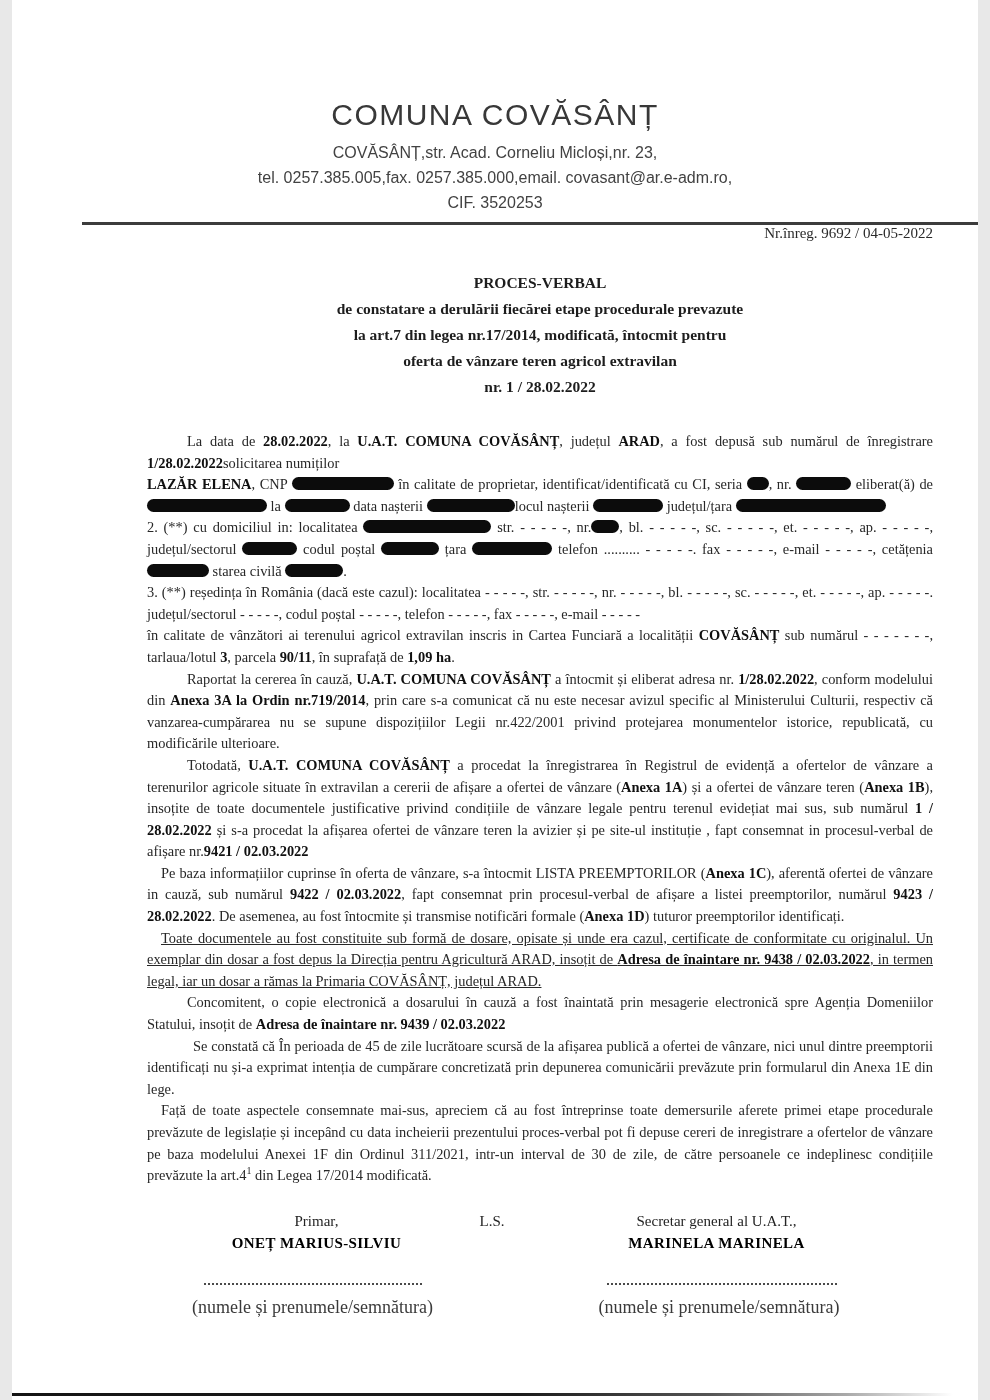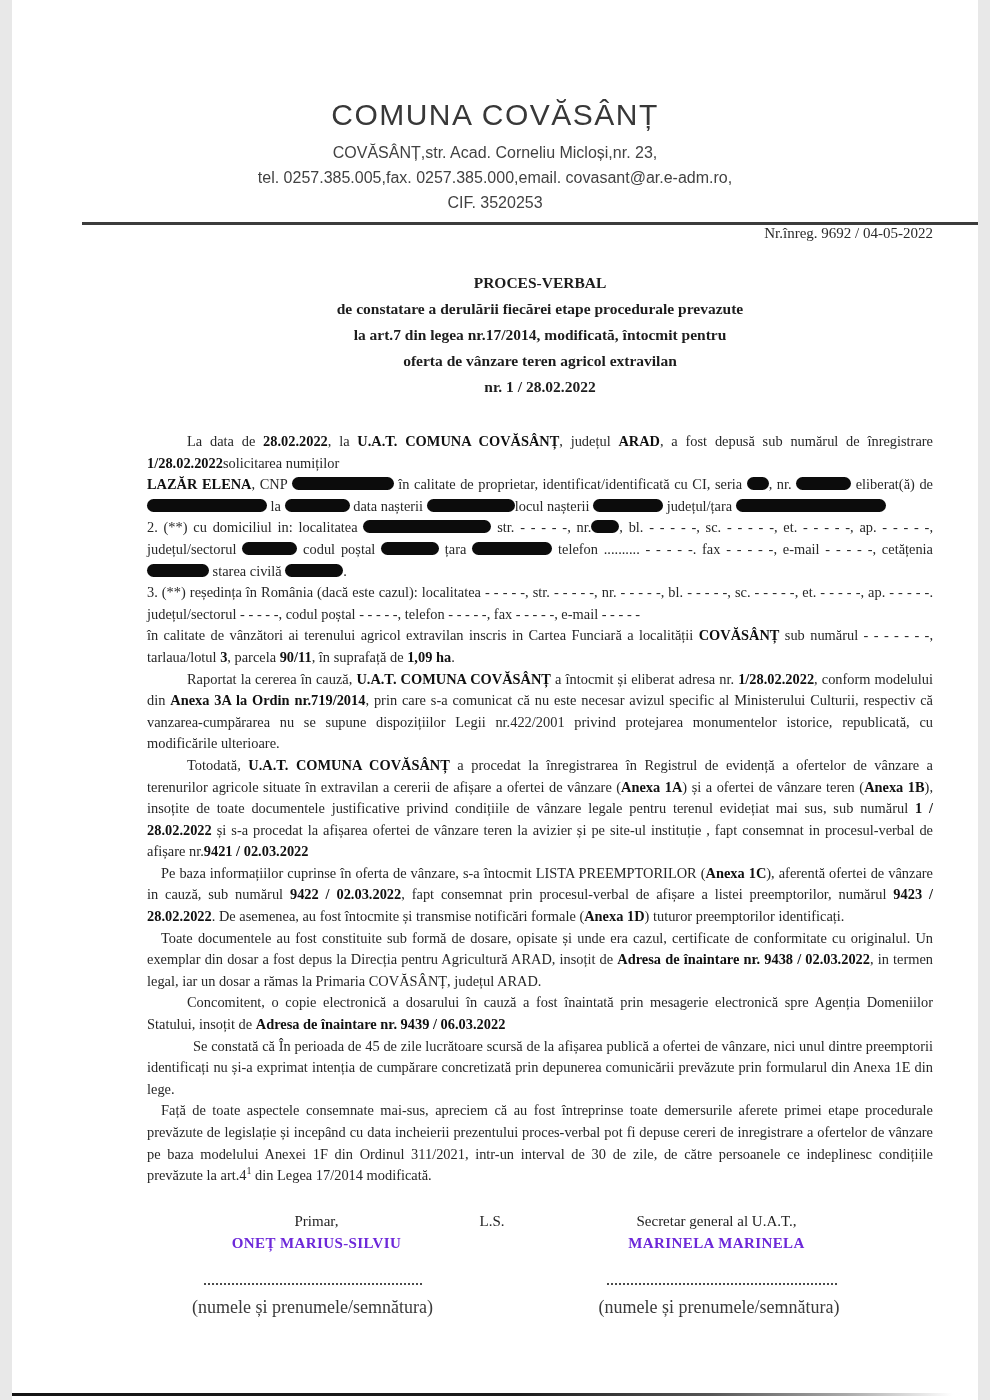--- a/index.html
+++ b/index.html
@@ -26,21 +26,21 @@
   .docbody sup { font-size:10px; line-height:0; }
 
   .redact { display:inline-block; height:13px; border-radius:7px; background:#0c0c0c; vertical-align:-1px; }
 
   
   .sig { position:relative; height:118px; margin-top:26px; font-size:15px; color:#242424; }
   .sig-col { position:absolute; top:0; text-align:center; }
   .sig-left  { left:162px; width:285px; }
   .sig-seal  { left:420px; width:120px; }
   .sig-right { left:552px; width:305px; }
-  .sig-name { font-weight:bold; margin-top:5px; letter-spacing:0.4px; color:#6d28d9; }
+  .sig-name { font-weight:bold; margin-top:5px; letter-spacing:0.4px; color:#000000; }
   .sigline { position:absolute; top:66px; height:4px; border-bottom:2px dotted #4a4a4a; }
   .sigline-left  { left:192px; width:218px; }
   .sigline-right { left:595px; width:230px; }
   .caption { position:absolute; top:84px; font-size:18px; color:#3a3a3a; text-align:center; }
   .caption-left  { left:158px; width:285px; }
   .caption-right { left:557px; width:300px; }
 
   .scan-artifact {
     position:absolute; left:0; bottom:4px; width:970px; height:3px;
     background:linear-gradient(to right,#141414 0%,#1a1a1a 52%,#555 72%,#a9a9a9 86%,rgba(255,255,255,0) 97%);
@@ -72,22 +72,22 @@
 
   <div class="docbody" id="docbody">
       <p style="text-indent: 40px;">La data de <b>28.02.2022</b>, la <b>U.A.T. COMUNA COVĂSÂNȚ</b>, județul <b>ARAD</b>, a fost depusă sub numărul de înregistrare <b>1/28.02.2022</b>solicitarea numiților</p>
       <p style="text-indent: 0px;"><b>LAZĂR ELENA</b>, CNP <span class="redact" style="width: 102px;"></span> în calitate de proprietar, identificat/identificată cu CI, seria <span class="redact" style="width: 22px;"></span>, nr. <span class="redact" style="width: 55px;"></span> eliberat(ă) de <span class="redact" style="width: 120px;"></span> la <span class="redact" style="width: 65px;"></span> data nașterii <span class="redact" style="width: 88px;"></span>locul nașterii <span class="redact" style="width: 70px;"></span> județul/țara <span class="redact" style="width: 150px;"></span></p>
       <p style="text-indent: 0px;">2. (**) cu domiciliul in: localitatea <span class="redact" style="width: 128px;"></span> str. - - - - -, nr.<span class="redact" style="width: 28px;"></span>, bl. - - - - -, sc. - - - - -, et. - - - - -, ap. - - - - -, județul/sectorul <span class="redact" style="width: 55px;"></span> codul poștal <span class="redact" style="width: 58px;"></span> țara <span class="redact" style="width: 80px;"></span> telefon .......... - - - - -. fax - - - - -, e-mail - - - - -, cetățenia <span class="redact" style="width: 62px;"></span> starea civilă <span class="redact" style="width: 58px;"></span>.</p>
       <p style="text-indent: 0px;">3. (**) reședința în România (dacă este cazul): localitatea - - - - -, str. - - - - -, nr. - - - - -, bl. - - - - -, sc. - - - - -, et. - - - - -, ap. - - - - -. județul/sectorul - - - - -, codul poștal - - - - -, telefon - - - - -, fax - - - - -, e-mail - - - - -</p>
       <p style="text-indent: 0px;">în calitate de vânzători ai terenului agricol extravilan inscris in Cartea Funciară a localității <b>COVĂSÂNȚ</b> sub numărul - - - - - - -, tarlaua/lotul <b>3</b>, parcela <b>90/11</b>, în suprafață de <b>1,09 ha</b>.</p>
       <p style="text-indent: 40px;">Raportat la cererea în cauză, <b>U.A.T. COMUNA COVĂSÂNȚ</b> a întocmit și eliberat adresa nr. <b>1/28.02.2022</b>, conform modelului din <b>Anexa 3A la Ordin nr.719/2014</b>, prin care s-a comunicat că nu este necesar avizul specific al Ministerului Culturii, respectiv că vanzarea-cumpărarea nu se supune dispozițiilor Legii nr.422/2001 privind protejarea monumentelor istorice, republicată, cu modificările ulterioare.</p>
       <p style="text-indent: 40px;">Totodată, <b>U.A.T. COMUNA COVĂSÂNȚ</b> a procedat la înregistrarea în Registrul de evidență a ofertelor de vânzare a terenurilor agricole situate în extravilan a cererii de afișare a ofertei de vânzare (<b>Anexa 1A</b>) și a ofertei de vânzare teren (<b>Anexa 1B</b>), insoțite de toate documentele justificative privind condițiile de vânzare legale pentru terenul evidețiat mai sus, sub numărul <b>1 / 28.02.2022</b> și s-a procedat la afișarea ofertei de vânzare teren la avizier și pe site-ul instituție , fapt consemnat in procesul-verbal de afișare nr.<b>9421 / 02.03.2022</b></p>
       <p style="text-indent: 14px;">Pe baza informațiilor cuprinse în oferta de vânzare, s-a întocmit LISTA PREEMPTORILOR (<b>Anexa 1C</b>), aferentă ofertei de vânzare in cauză, sub numărul <b>9422 / 02.03.2022</b>, fapt consemnat prin procesul-verbal de afișare a listei preemptorilor, numărul <b>9423 / 28.02.2022</b>. De asemenea, au fost întocmite și transmise notificări formale (<b>Anexa 1D</b>) tuturor preemptorilor identificați.</p>
-      <p style="text-indent: 14px;">Toate documentele au fost constituite sub formă de dosare, opisate și unde era cazul, certificate de conformitate cu originalul. Un exemplar din dosar a fost depus la Direcția pentru Agricultură ARAD, insoțit de <b>Adresa de înaintare nr. 9438 / 02.03.2022</b>, in termen legal, iar un dosar a rămas la Primaria COVĂSÂNȚ, județul ARAD.</p>
-      <p style="text-indent: 40px;">Concomitent, o copie electronică a dosarului în cauză a fost înaintată prin mesagerie electronică spre Agenția Domeniilor Statului, insoțit de <b>Adresa de înaintare nr. 9439 / 06.03.2022</b></p>
+      <p style="text-indent: 14px; text-decoration: underline;">Toate documentele au fost constituite sub formă de dosare, opisate și unde era cazul, certificate de conformitate cu originalul. Un exemplar din dosar a fost depus la Direcția pentru Agricultură ARAD, insoțit de <b>Adresa de înaintare nr. 9438 / 02.03.2022</b>, in termen legal, iar un dosar a rămas la Primaria COVĂSÂNȚ, județul ARAD.</p>
+      <p style="text-indent: 40px;">Concomitent, o copie electronică a dosarului în cauză a fost înaintată prin mesagerie electronică spre Agenția Domeniilor Statului, insoțit de <b>Adresa de înaintare nr. 9439 / 02.03.2022</b></p>
       <p style="text-indent: 46px;">Se constată că În perioada de 45 de zile lucrătoare scursă de la afișarea publică a ofertei de vânzare, nici unul dintre preemptorii identificați nu și-a exprimat intenția de cumpărare concretizată prin depunerea comunicării prevăzute prin formularul din Anexa 1E din lege.</p>
       <p style="text-indent: 14px;">Față de toate aspectele consemnate mai-sus, apreciem că au fost întreprinse toate demersurile aferete primei etape procedurale prevăzute de legislație și incepând cu data incheierii prezentului proces-verbal pot fi depuse cereri de inregistrare a ofertelor de vânzare pe baza modelului Anexei 1F din Ordinul 311/2021, intr-un interval de 30 de zile, de către persoanele ce indeplinesc condițiile prevăzute la art.4<sup>1</sup> din Legea 17/2014 modificată.</p>
     </div>
 
   <div class="sig">
     <div class="sig-col sig-left">
       <div>Primar,</div>
       <div class="sig-name">ONEȚ MARIUS-SILVIU</div>
     </div>
     <div class="sig-col sig-seal">L.S.</div>

